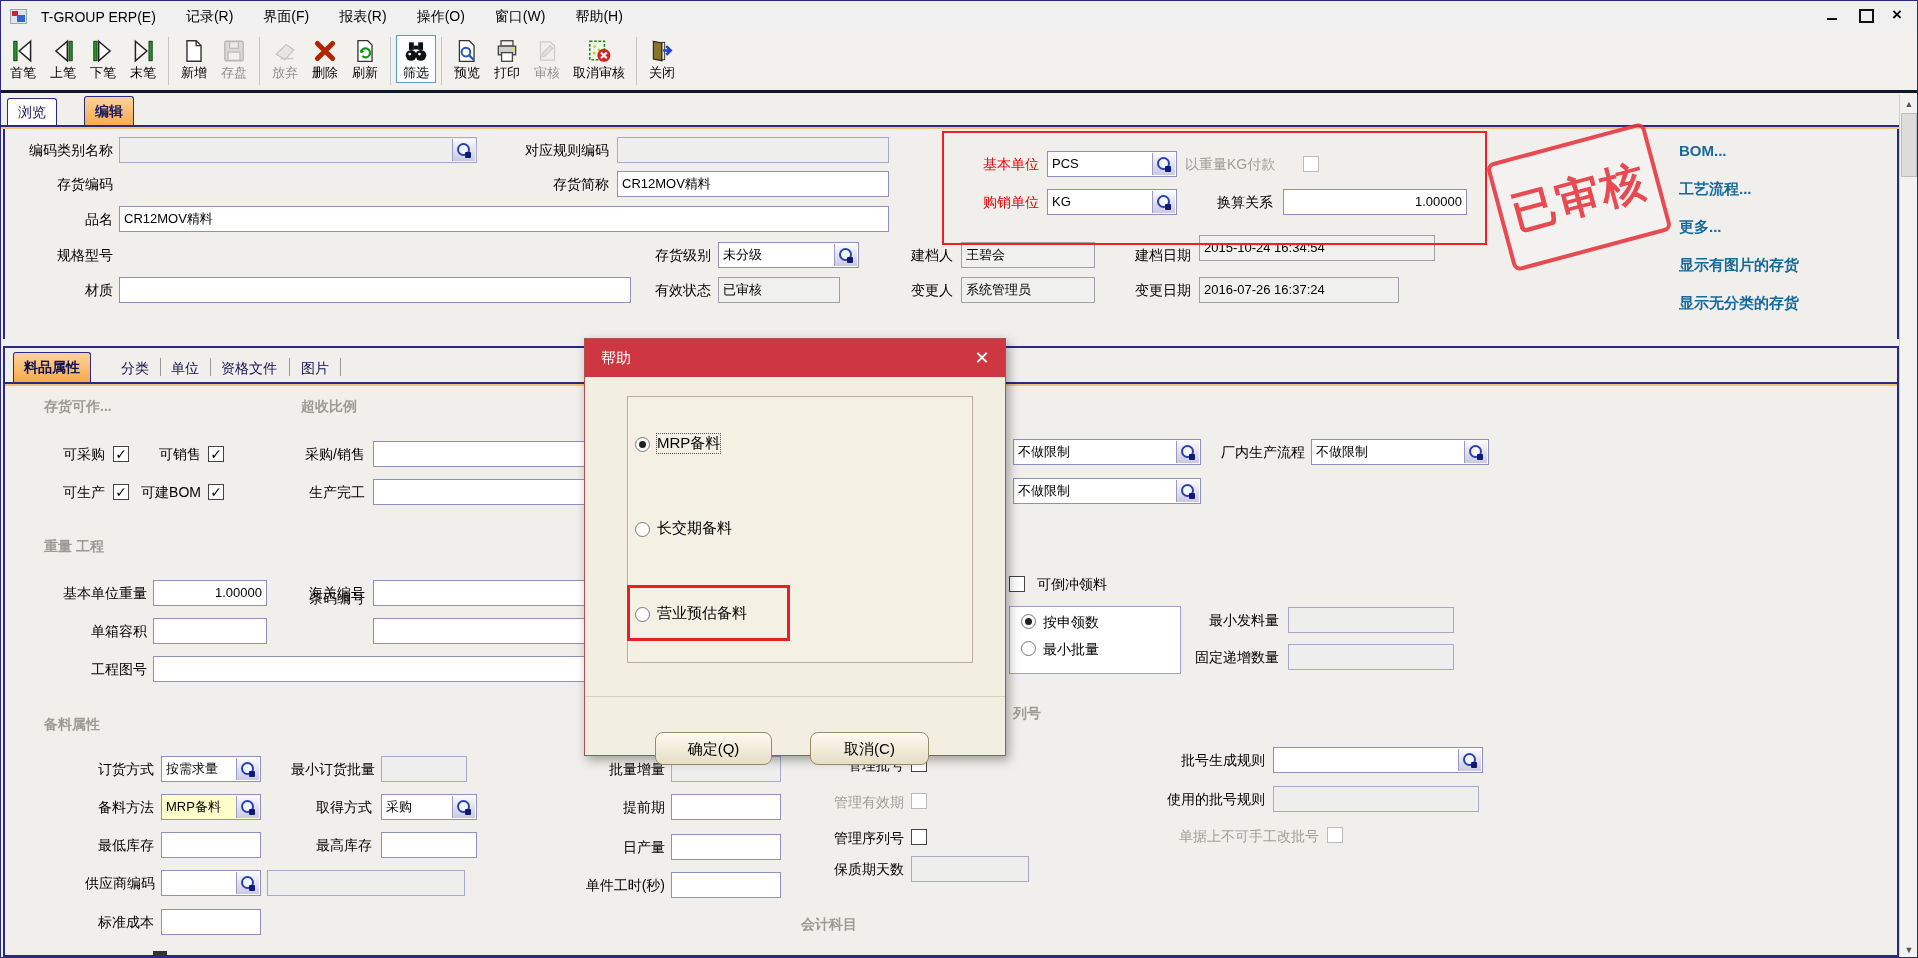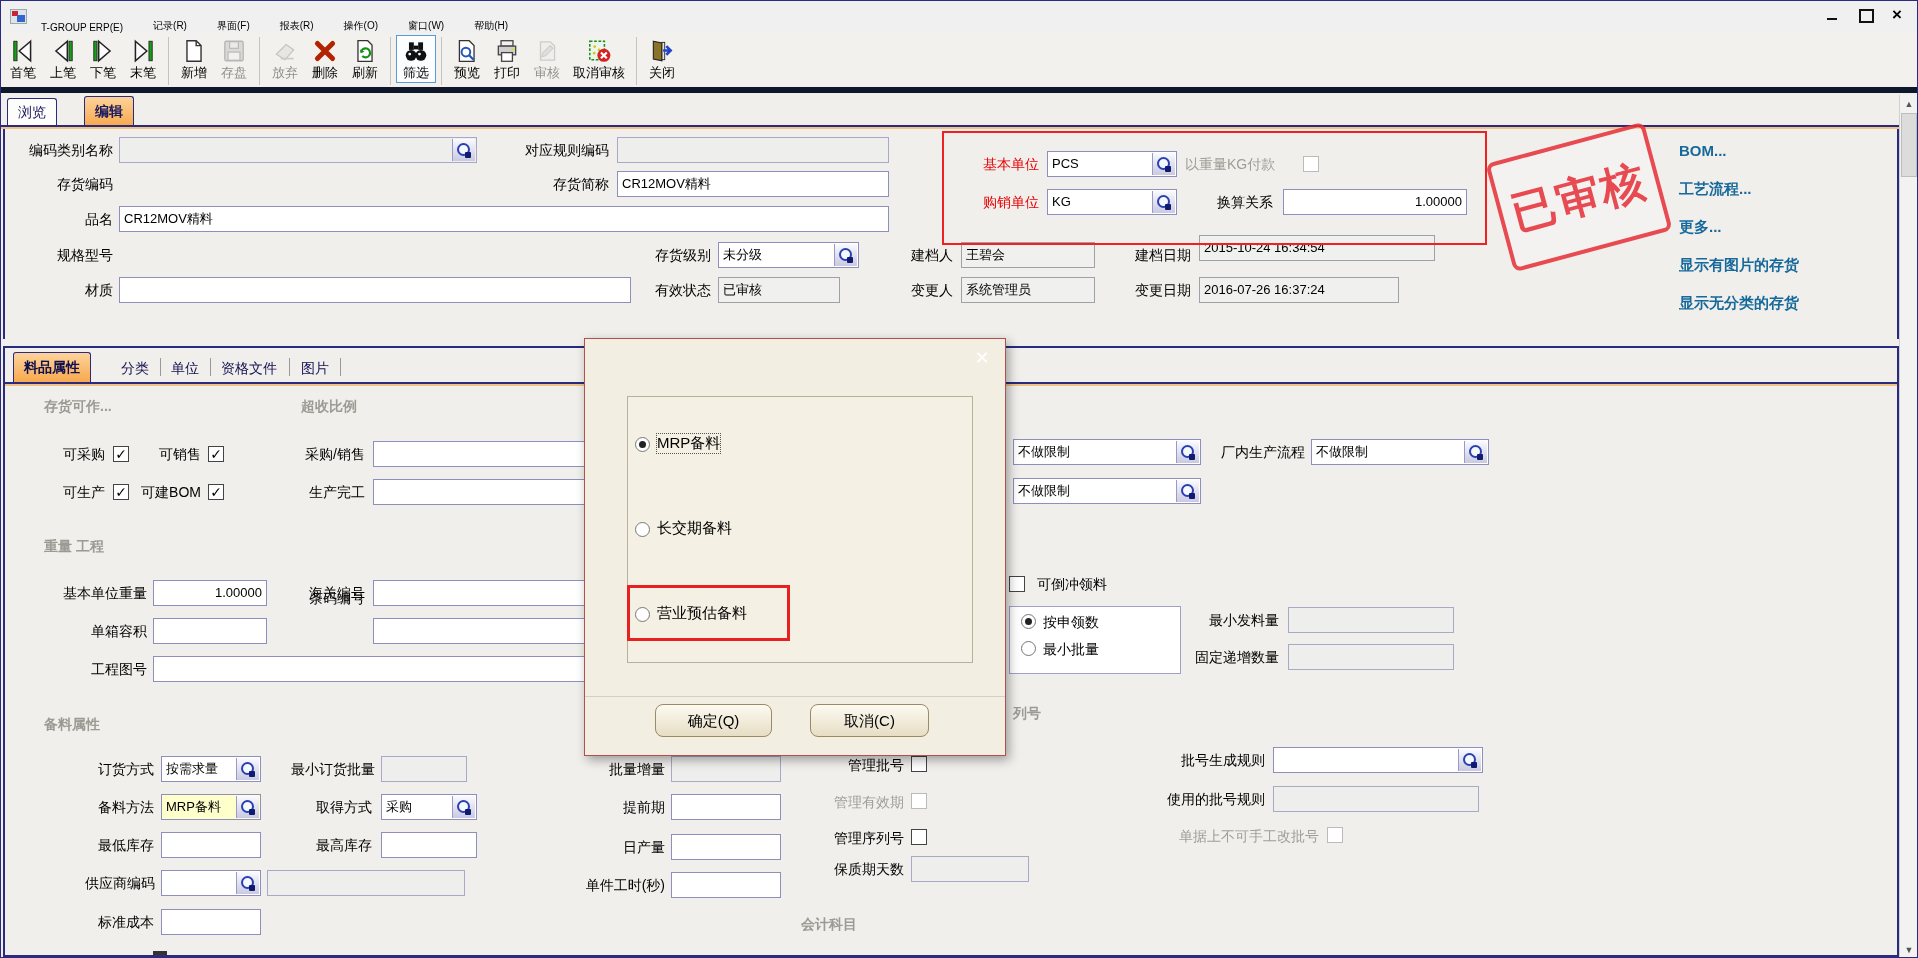--- a/index.html
+++ b/index.html
@@ -4,33 +4,33 @@
 <style>
   * { margin:0; padding:0; box-sizing:border-box; }
   html,body { background:#888; }
   #app {
     position:relative; width:1918px; height:958px; overflow:hidden;
     background:#f0efec; font-family:"Liberation Sans","DejaVu Sans",sans-serif;
     font-size:14px; color:#000; border:1px solid #2a2a80;
   }
   
   .menubar { position:absolute; left:0; top:0; width:100%; height:32px; background:#f0f0f0;
-             display:flex; align-items:flex-end; gap:30px; padding-left:40px; font-size:10px; }
+             display:flex; align-items:center; gap:30px; padding-left:40px; font-size:14px; }
   .appicon { position:absolute; left:9px; top:8px; width:17px; height:15px; background:#dfe3ea; border:1px solid #9aa; }
   .appicon::before { content:""; position:absolute; left:1px; top:1px; width:6px; height:5px; background:#c23; }
   .appicon::after  { content:""; position:absolute; right:1px; bottom:1px; width:8px; height:7px; background:#36c; }
   .menu-item { cursor:default; white-space:nowrap; }
   .winctrl { position:absolute; top:7px; right:12px; display:flex; gap:16px; align-items:center; }
   .wc { width:16px; height:14px; position:relative; }
   .wc-min::after { content:""; position:absolute; left:2px; right:4px; bottom:2px; border-bottom:2px solid #111; }
   .wc-max::after { content:""; position:absolute; left:2px; top:1px; width:11px; height:10px; border:2px solid #111; }
   .wc-close { font-size:17px; font-weight:bold; line-height:13px; text-align:center; }
   
   .toolbar { position:absolute; left:0; top:32px; width:100%; height:60px; background:#f2f1ee;
-             display:flex; align-items:flex-start; padding:2px 0 0 2px; border-bottom:6px solid #0f172a; }
+             display:flex; align-items:flex-start; padding:2px 0 0 2px; border-bottom:3px solid #0f172a; }
   .tb { display:flex; flex-direction:column; align-items:center; padding:1px 5px; font-size:13px;
         line-height:1.25; border:1px solid transparent; }
   .tb .ticon { width:28px; height:28px; display:flex; align-items:center; justify-content:center; }
   .tb.dis { opacity:.42; filter:grayscale(.8); }
   .tb.sel { border:1px solid #5b9bd5; background:#fbfdff; }
   .tsep { width:1px; height:48px; background:#c4c4c4; margin:2px 5px 0 5px; }
   
   .vtab { position:absolute; height:28px; line-height:26px; padding:0 10px; font-size:14px;
           border:1px solid #2a2a80; border-bottom:none; border-radius:3px 3px 0 0; background:#fdfdfb; color:#1a1a60; }
   .vtab.active { background:linear-gradient(#fdd39a,#f7a94e); font-weight:bold; height:30px; line-height:28px;margin-left:25px; }
@@ -88,21 +88,21 @@
                font-size:15px; line-height:38px; padding-left:16px; }
   .dlg-close { position:absolute; right:12px; top:8px; width:22px; height:22px; color:#fff; font-size:18px;
                line-height:22px; text-align:center; cursor:pointer; }
   .dlg-box { position:absolute; left:42px; top:57px; width:346px; height:267px; background:#f4f0e3;
              border:1px solid #b8b09a; }
   .dlg-opt-label { position:absolute; font-size:15px; white-space:nowrap; }
   .focus-dotted { outline:1px dotted #555; }
   .dlg-highlight { position:absolute; left:42px; top:246px; width:163px; height:56px; border:3px solid #e82020; }
   .dlg-btn { position:absolute; height:33px; background:linear-gradient(#fdfaf2,#e6ddc4); border:1px solid #9a8a66;
              border-radius:8px; font-size:15px; text-align:center; line-height:31px; cursor:pointer;
-             font-family:inherit; }
+             font-family:inherit;margin-top:28px; }
   .dlg-footer-line { position:absolute; left:0; top:357px; width:100%; border-top:1px solid #d8d0ba; }
   
   .sbar { position:absolute; right:0; top:94px; width:18px; height:864px; background:#f2f2f0; border-left:1px solid #cfcfcf; }
   .sbtn { position:absolute; left:1px; width:16px; height:16px; font-size:9px; color:#555; text-align:center; line-height:16px; }
   .sthumb { position:absolute; left:1px; top:18px; width:16px; height:64px; background:#dcdcda; border:1px solid #bdbdbb; }
   .partial-mark { position:absolute; left:152px; top:950px; width:14px; height:4px; background:#333; }
 </style>
 </head>
 <body>
 
@@ -438,20 +438,21 @@
   <div class="inp" style="left:670px;top:871px;width:110px"><span></span></div>
   <div class="lbl" style="left:823px;top:855px;width:80px">保质期天数</div>
   <div class="inp dis" style="left:910px;top:855px;width:118px"><span></span></div>
 
   <div class="lbl" style="left:85px;top:908px;width:68px">标准成本</div>
   <div class="inp" style="left:160px;top:908px;width:100px"><span></span></div>
   <div class="sec" style="left:800px;top:915px">会计科目</div>
   <div class="partial-mark"></div>
 
   <div class="dialog">
+    <div class="dlg-title">帮助</div>
     <div class="dlg-close">✕</div>
     <div class="dlg-box"></div>
     <span class="rad on" style="left:50px;top:98px"></span>
     <div class="dlg-opt-label focus-dotted" style="left:72px;top:95px">MRP备料</div>
     <span class="rad" style="left:50px;top:183px"></span>
     <div class="dlg-opt-label" style="left:72px;top:180px">长交期备料</div>
     <span class="rad" style="left:50px;top:268px"></span>
     <div class="dlg-opt-label" style="left:72px;top:265px">营业预估备料</div>
     <div class="dlg-highlight"></div>
     <div class="dlg-footer-line"></div>

